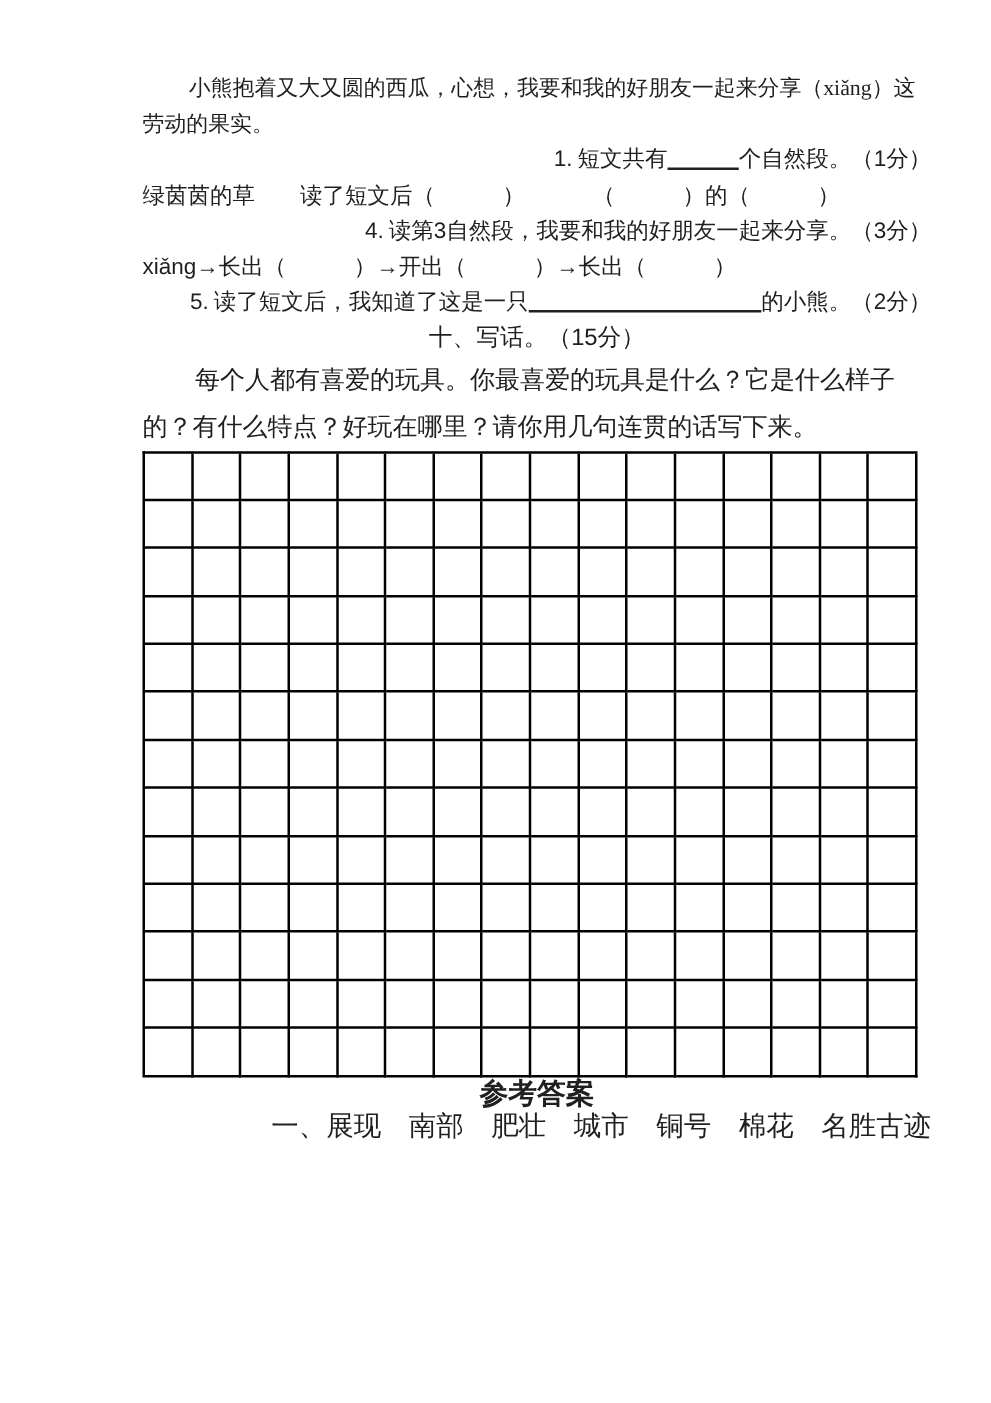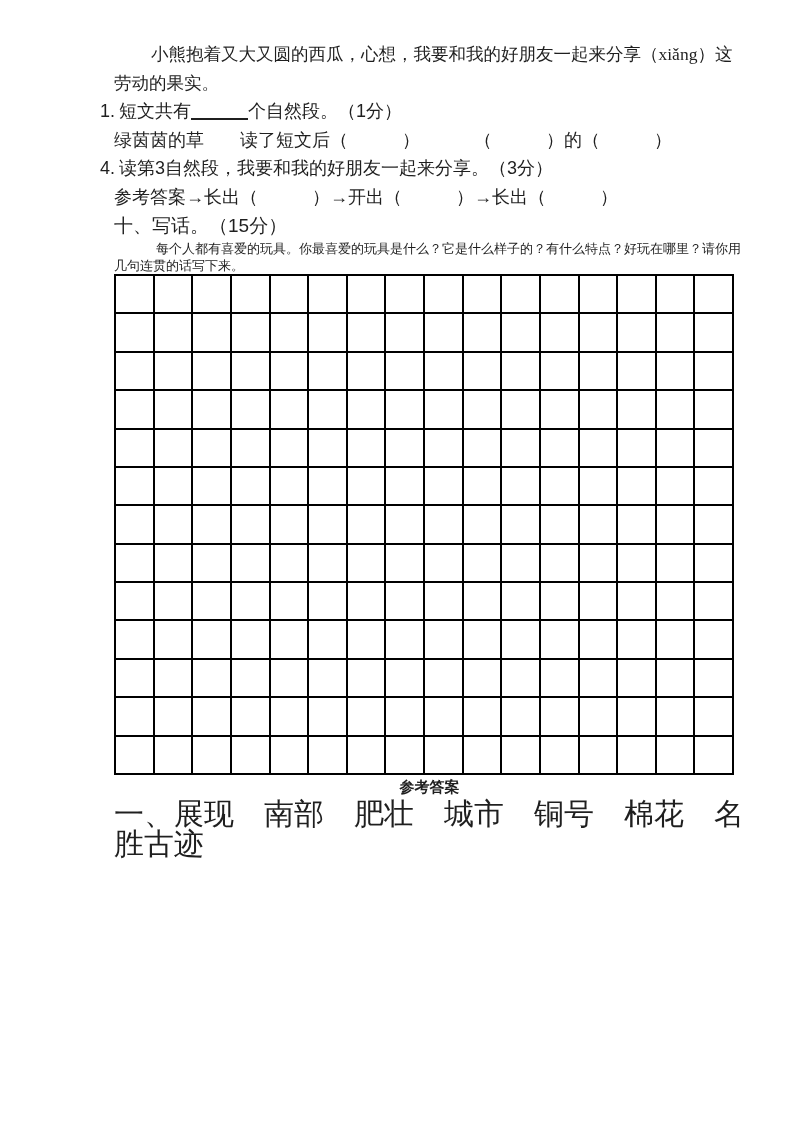--- a/index.html
+++ b/index.html
@@ -1,39 +1,39 @@
 <!DOCTYPE html>
 <html><head>
 <meta charset="utf-8">
 <style>
   html, body { margin: 0; padding: 0; background: #ffffff; }
   .sheet {
     position: relative;
     width: 793px;
     height: 1122px;
     box-sizing: border-box;
-    padding: 40px 48px 0 114px;
+    padding: 56px 48px 0 114px;
     background: #ffffff;
     color: #1f1f1f;
     font-family: "Liberation Sans", "DejaVu Sans", sans-serif;
     font-size: 18px;
     line-height: 28.5px;
     overflow: hidden;
   }
   .sheet p, .sheet div { margin: 0; padding: 0; }
 
   
   .passage {
     font-family: "Liberation Serif", "DejaVu Serif", serif;
     font-size: 17.5px;
     text-indent: 37px;
   }
 
   
-  .q { padding-left: 14px; text-indent: -14px; }
+  .q { padding-left: 14px; text-indent: -14px; text-align: right; }
   .q .num { margin-right: 4px; }
   .sub { padding-left: 14px; }
 
   
   .blank {
     display: inline-block;
     height: 12px;
     vertical-align: -3px;
     border-bottom: 2px solid #1f1f1f;
   }
@@ -41,25 +41,26 @@
   .blank-quote { width: 37px; }
   .blank-long  { width: 186px; }
 
   
   .section-head {
     margin-left: -46px;
     margin-top: 3px;
     font-size: 19px;
     line-height: 29px;
     font-weight: 500;
+    text-align: center;
   }
   .prompt {
     margin-left: -31px;
-    font-size: 13px;
-    line-height: 17px;
+    font-size: 20px;
+    line-height: 38px;
     text-indent: 42px;
   }
 
   
   .hanzi-grid {
     margin-left: -29px;
     margin-top: 12px;
     width: 620px;
     height: 501px;
     box-sizing: border-box;
@@ -70,50 +71,54 @@
   .hanzi-grid .cell {
     border-right: 2px solid #000;
     border-bottom: 2px solid #000;
   }
 
   
   .answers-title {
     margin: 46px -48px 0 -114px;
     padding-left: 25px;
     text-align: center;
-    font-size: 15px;
+    font-size: 23px;
     line-height: 24px;
     font-weight: bold;
   }
   .answer-line {
     margin-left: -41px;
     margin-top: 9px;
-    font-size: 30px;
+    font-size: 22px;
     line-height: 30px;
+    text-align: right;
   }
 </style>
 </head>
 <body>
 
 <div class="sheet">
 
   <p class="passage">小熊抱着又大又圆的西瓜，心想，我要和我的好朋友一起来分享（xiǎng）这劳动的果实。</p>
 
   <div class="q">
     <span class="num">1.</span><span>短文共有</span><span class="blank blank-short"></span><span>个自然段。（1分）</span>
   </div>
 
   <div class="sub">绿茵茵的草　　读了短文后（　　　）　　　（　　　）的（　　　）</div>
 
 
   <div class="q">
     <span class="num">4.</span><span>读第3自然段，我要和我的好朋友一起来分享。（3分）</span>
   </div>
-  <div class="sub">参考答案→长出（　　　）→开出（　　　）→长出（　　　）</div>
-
+  <div class="sub">xiǎng→长出（　　　）→开出（　　　）→长出（　　　）</div>
+
+  <div class="q">
+    <span class="num">5.</span><span>读了短文后，我知道了这是一只</span><span class="blank blank-long"></span><span>的小熊。（2分）</span>
+  </div>
 
   <div class="section-head">十、写话。（15分）</div>
 
   <p class="prompt">每个人都有喜爱的玩具。你最喜爱的玩具是什么？它是什么样子的？有什么特点？好玩在哪里？请你用几句连贯的话写下来。</p>
 
   <div class="hanzi-grid" style="grid-template-columns: repeat(16, 1fr); grid-template-rows: repeat(13, 1fr);">
       <div class="cell"></div>
       <div class="cell"></div>
       <div class="cell"></div>
       <div class="cell"></div>

